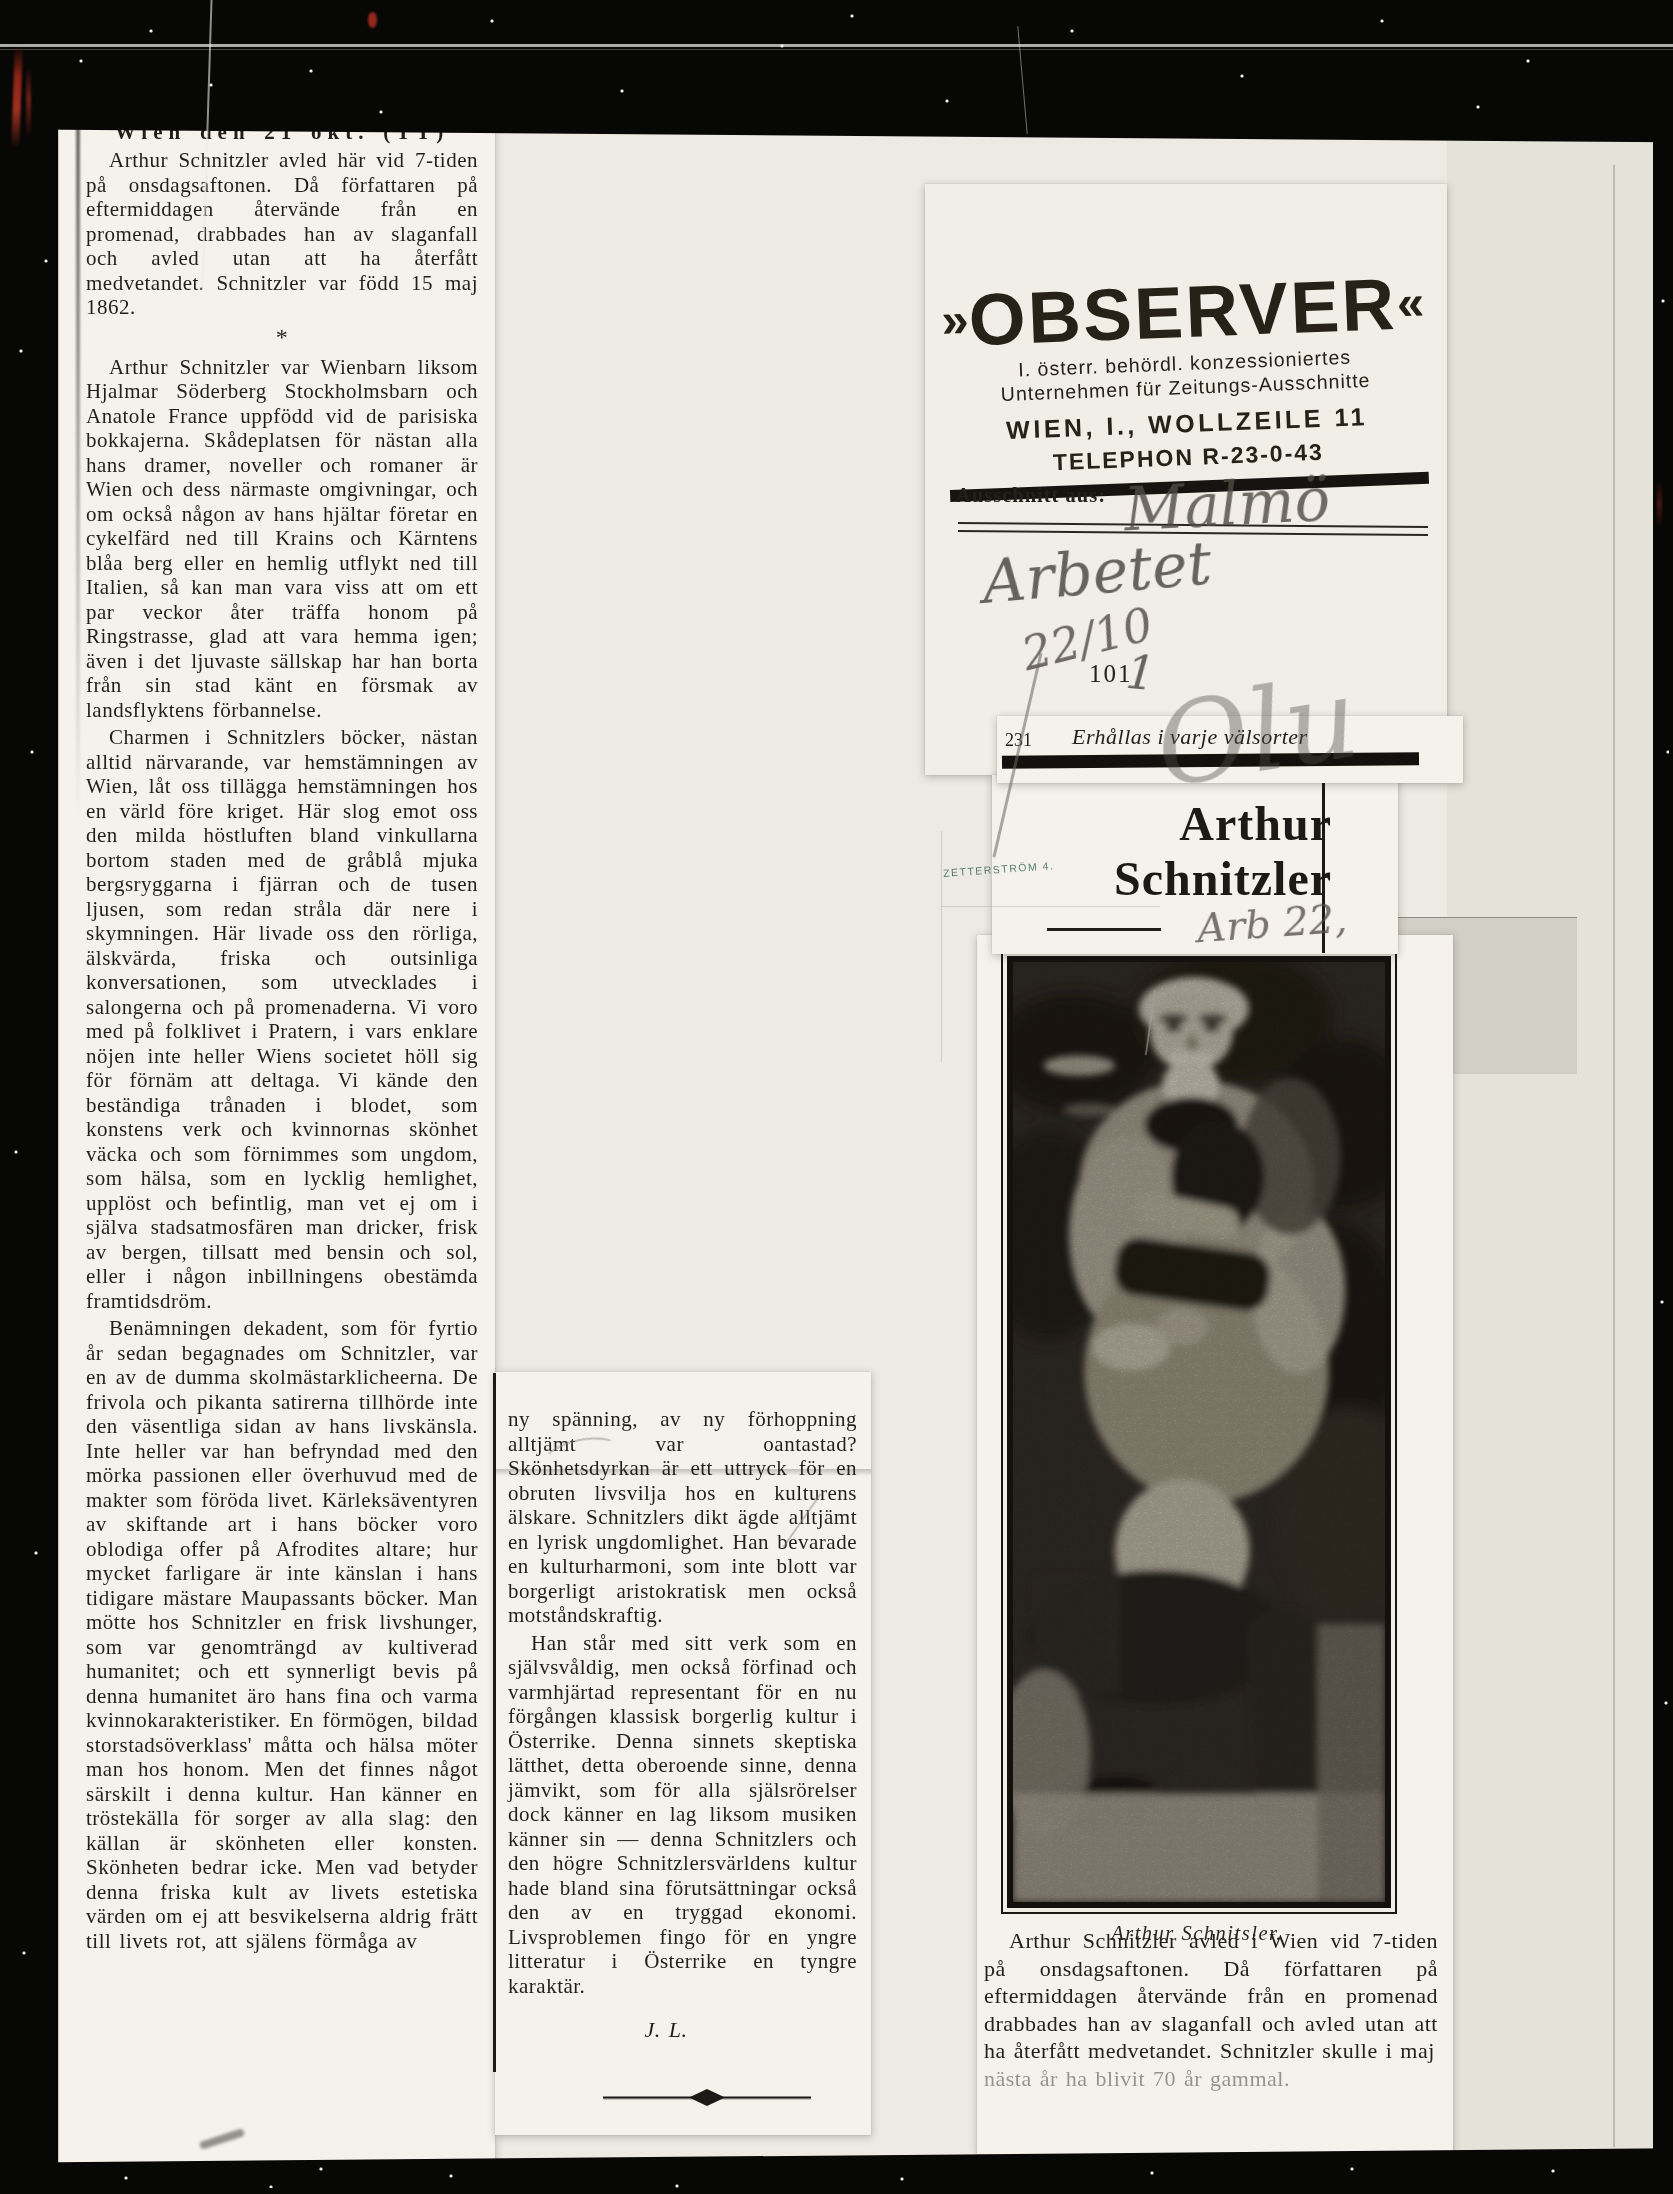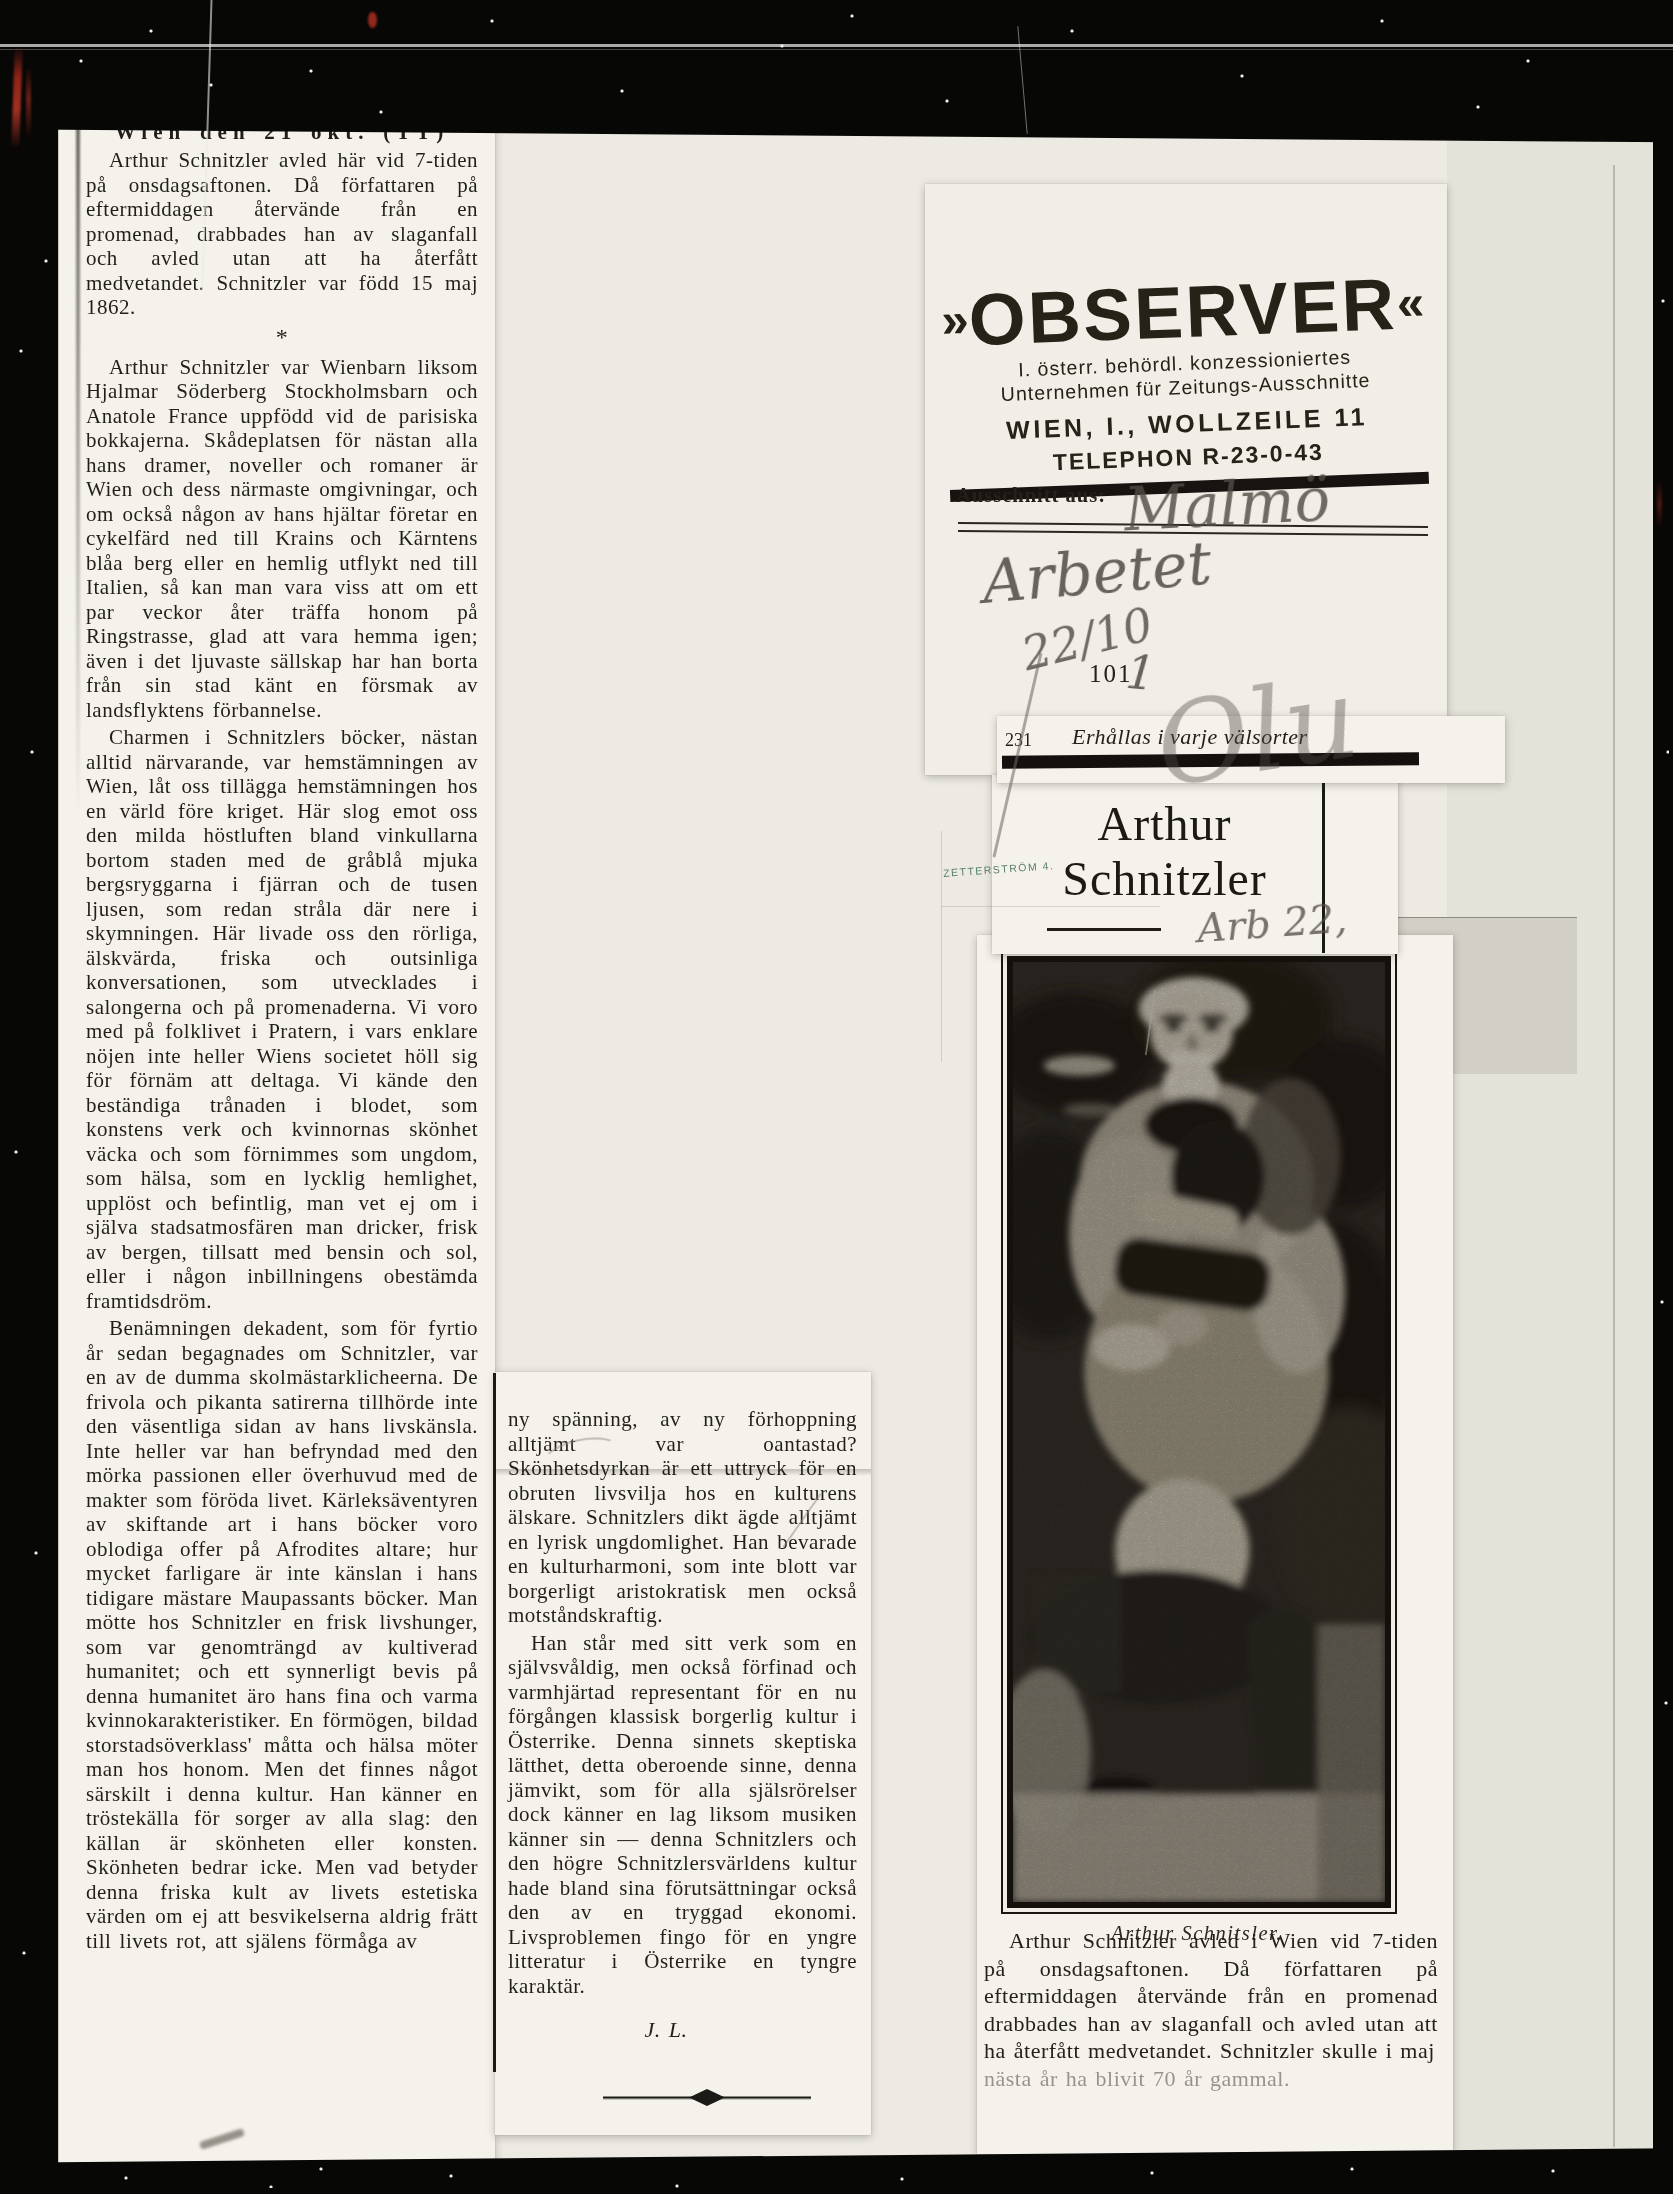--- a/index.html
+++ b/index.html
@@ -78,28 +78,28 @@
   .hand{font-style:italic;color:#4f4b44;font-family:"DejaVu Serif",serif;filter:blur(0.3px);white-space:nowrap;z-index:7;}
   .hwMalmo{left:1124px;top:470px;font-size:59px;transform:rotate(-3deg);opacity:.8;}
   .hwArbetet{left:982px;top:537px;font-size:60px;transform:rotate(-5deg);opacity:.85;}
   .hwDate{left:1021px;top:612px;font-size:46px;transform:rotate(-14deg);opacity:.8;}
   .hwYear1{left:1126px;top:646px;font-size:46px;transform:rotate(5deg);opacity:.85;}
   .hwArb22{left:1197px;top:900px;font-size:40px;transform:rotate(-4deg);opacity:.75;}
   .hwScribble{left:1156px;top:666px;font-size:113px;transform:rotate(-9deg);opacity:.4;filter:blur(0.7px);z-index:8;}
   .pencilSlash{left:1016px;top:650px;width:2.5px;height:210px;background:#6b675f;transform:rotate(13deg);
     opacity:.55;filter:blur(0.5px);border-radius:1.5px;z-index:8;}
   
-  #stripErh{left:997px;top:716px;width:508px;height:67px;z-index:6;}
+  #stripErh{left:997px;top:716px;width:466px;height:67px;z-index:6;}
   .stripNum{position:absolute;left:8px;top:14px;font-size:18px;}
   .stripText{position:absolute;left:75px;top:8px;font-size:22px;font-weight:normal;font-style:italic;letter-spacing:0.5px;}
   .stripBar{position:absolute;left:5px;top:38px;width:417px;height:13px;background:#13100d;transform:rotate(-.5deg);}
   
   #clipHeadline{left:992px;top:775px;width:406px;height:179px;z-index:5;}
   .topRule{position:absolute;left:9px;top:6px;width:391px;height:1.5px;background:#2a2722;}
-  .hl{position:absolute;left:5px;width:335px;text-align:center;font-weight:normal;letter-spacing:1px;
+  .hl{position:absolute;left:5px;width:335px;text-align:right;font-weight:bold;letter-spacing:1px;
       font-size:48px;line-height:55px;color:#1d1a15;}
   .hl1{top:21px;} .hl2{top:91px;}
   .hlRule{position:absolute;left:55px;top:153px;width:114px;height:2.5px;background:#201d18;}
   .vRule{position:absolute;left:330px;top:4px;width:2.5px;height:174px;background:#1b1915;}
   #grayRect{left:1327px;top:917px;width:250px;height:156px;background:#d2cfc7;border-top:1.5px solid #8f8b82;z-index:3;}
   
   #clipPhoto{left:977px;top:935px;width:476px;height:1219px;z-index:4;}
   .photoFrame{position:absolute;left:24px;top:15px;width:384px;height:952px;border:2.5px solid #1a1713;
     padding:4px;background:#efede5;box-sizing:content-box;}
   .photoInner{width:384px;height:952px;box-sizing:border-box;border:6.5px solid #14110d;background:#2c2823;

